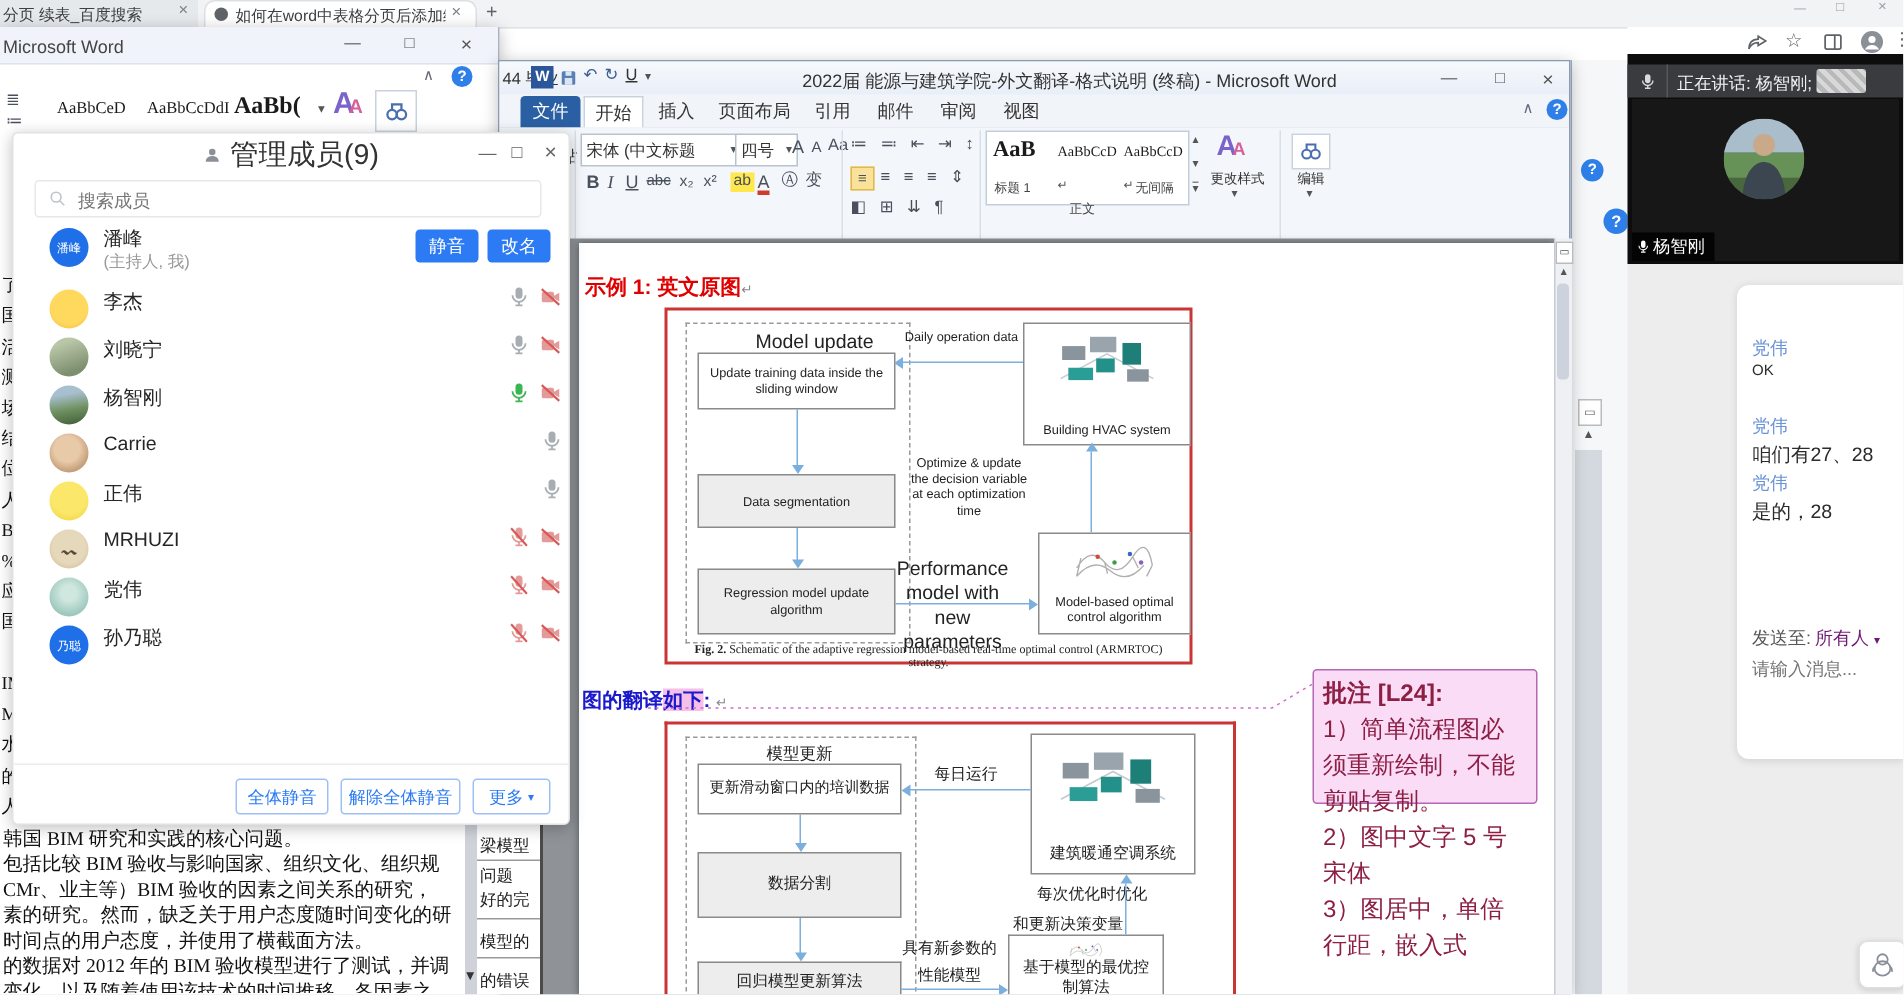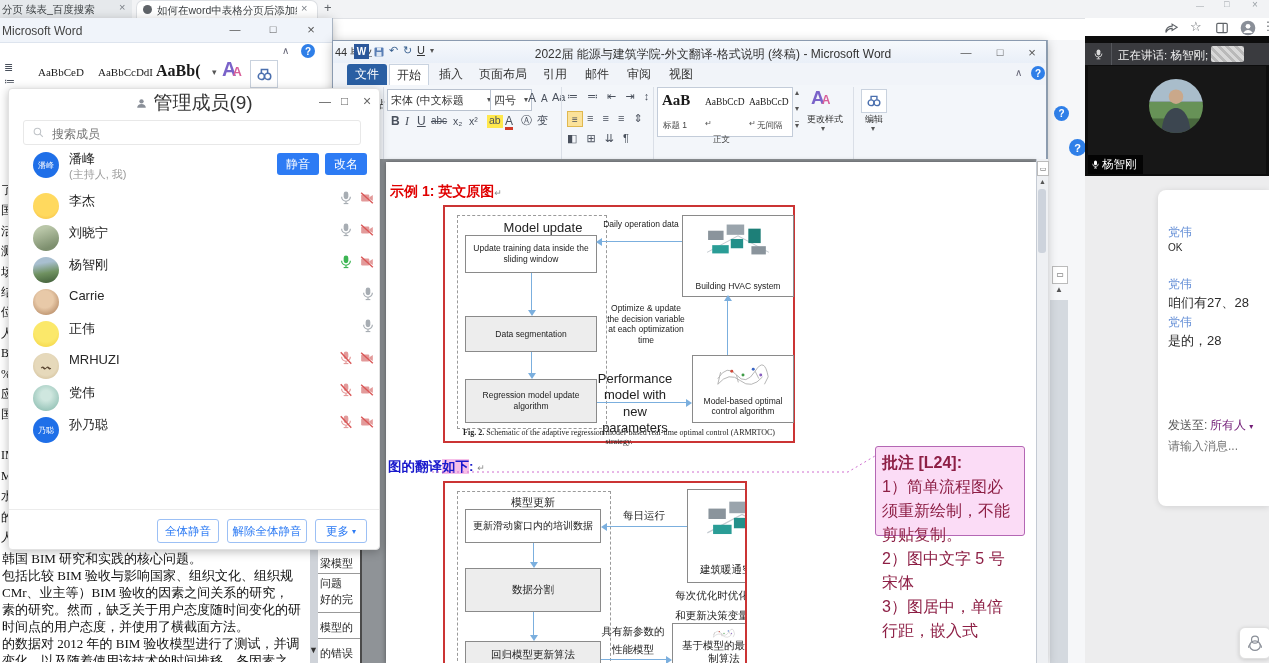--- a/index.html
+++ b/index.html
@@ -365,40 +365,40 @@
         <path d="M4 20 H 420 L 447 4" fill="none" stroke="#cf6fcf" stroke-width="1" stroke-dasharray="2 3"></path>
       </svg>
 
     <div class="a comm" style="left:875px;top:446px;width:150px;height:90px;background:#fbdcf6;border:1px solid #b467b4;border-radius:3px;box-sizing:border-box;padding:4px 6px">
       <div style="font-weight:bold">批注 [L24]:</div>
       <div>1）简单流程图必须重新绘制，不能剪贴复制。</div>
       <div>2）图中文字 5 号宋体</div>
       <div>3）图居中，单倍行距，嵌入式</div>
     </div>
 
-    <div class="a ser" style="left:443px;top:481px;width:304px;height:182px;border:2px solid #cb3434;border-bottom:none;box-sizing:border-box;background:#fff;overflow:hidden">
+    <div class="a ser" style="left:443px;top:481px;width:381px;height:182px;border:2px solid #cb3434;border-bottom:none;box-sizing:border-box;background:#fff;overflow:hidden">
       <div class="a" style="left:12px;top:8px;width:152px;height:174px;border:1px dashed #9a9a9a;border-bottom:none"></div>
       <div class="a ctr" style="left:12px;top:12px;width:152px;font-size:11px">模型更新</div>
       <div class="a fbox ser" style="left:20px;top:26px;width:136px;height:34px;box-sizing:border-box;font-size:10px">更新滑动窗口内的培训数据</div>
       <div class="a ctr" style="left:168px;top:26px;width:62px;font-size:10.5px">每日运行</div>
       <div class="a arr" style="left:161px;top:43px;width:81px;height:1px"></div>
       <div class="a tl" style="left:156px;top:40px"></div>
       <div class="a fbox ser" style="left:242px;top:6px;width:110px;height:94px;box-sizing:border-box;flex-direction:column;justify-content:flex-end;font-size:10.5px">
         <svg class="a" style="left:17px;top:8px" width="74" height="42" viewBox="0 0 64 36">
             <use href="#i-hvac"></use>
           </svg>
         <span style="margin-bottom:4px">建筑暖通空调系统</span>
       </div>
       <div class="a arr" style="left:88px;top:60px;width:1px;height:20px"></div>
       <div class="a td" style="left:85px;top:79px"></div>
       <div class="a fbox gbox ser" style="left:20px;top:85px;width:136px;height:44px;box-sizing:border-box;font-size:10.5px">数据分割</div>
       <div class="a arr" style="left:88px;top:129px;width:1px;height:24px"></div>
       <div class="a td" style="left:85px;top:152px"></div>
       <div class="a fbox gbox ser" style="left:20px;top:158px;width:136px;height:26px;box-sizing:border-box;font-size:10.5px;border-bottom:none">回归模型更新算法</div>
-      <div class="a ctr" style="left:212px;top:106px;width:110px;font-size:10.5px">每次优化时优化</div>
+      <div class="a ctr" style="left:228px;top:106px;width:110px;font-size:10.5px">每次优化时优化</div>
       <div class="a ctr" style="left:212px;top:126px;width:110px;font-size:10.5px">和更新决策变量</div>
       <div class="a arr" style="left:305px;top:106px;width:1px;height:34px"></div>
       <div class="a tu" style="left:302px;top:100px"></div>
       <div class="a fbox ser" style="left:227px;top:140px;width:104px;height:44px;box-sizing:border-box;border-bottom:none;flex-direction:column;justify-content:flex-start;font-size:10.5px">
         <svg width="52" height="24" viewBox="0 0 60 30" style="margin-top:1px">
             <use href="#i-surface"></use>
           </svg>
         <span>基于模型的最优控</span>
         <span>制算法</span>
       </div>

